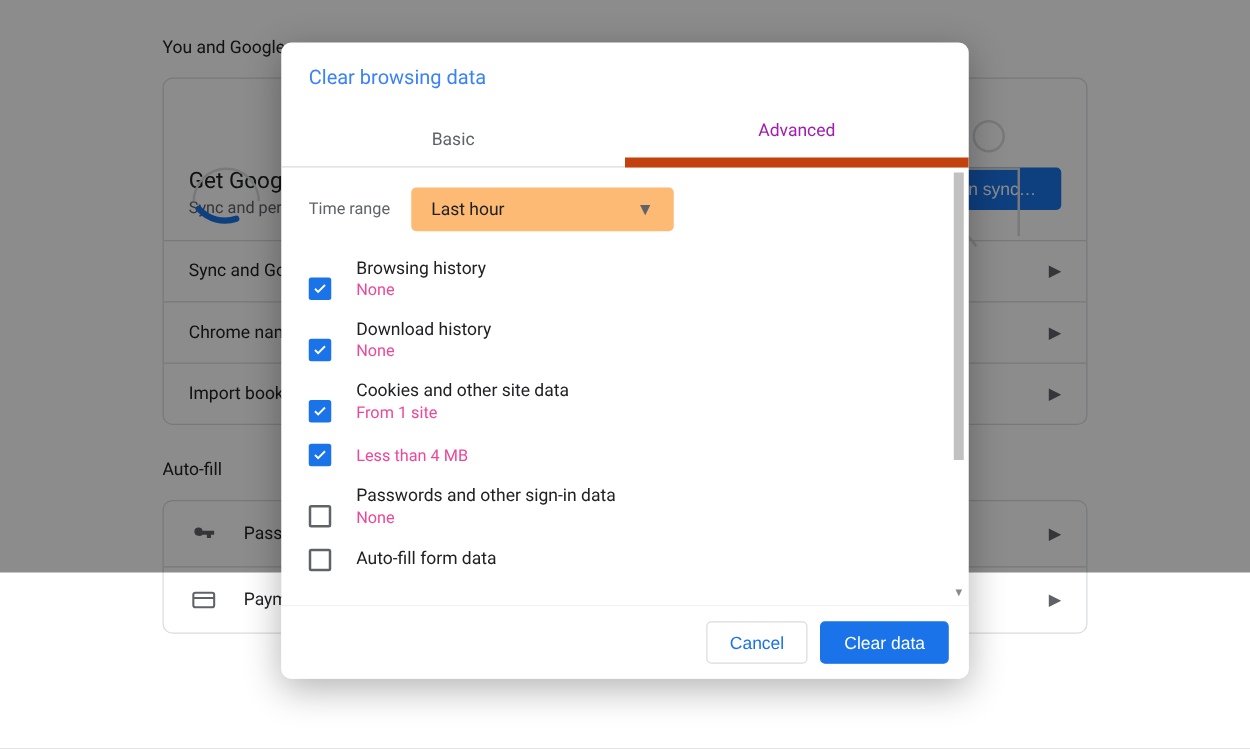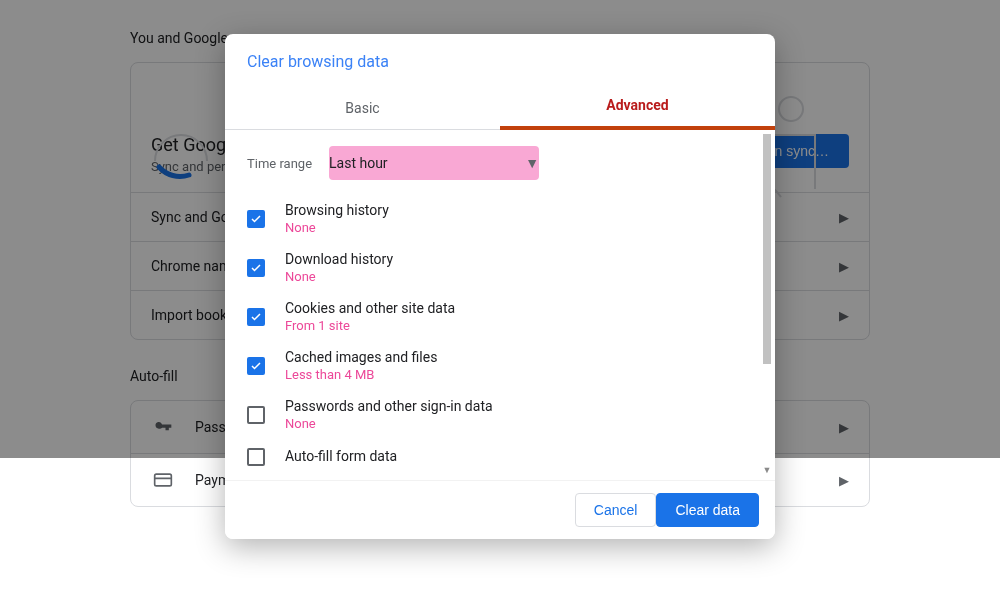--- a/index.html
+++ b/index.html
@@ -132,24 +132,24 @@
   }
   .tab {
     flex: 1;
     text-align: center;
     padding: 12px 0 13px 0;
     font-size: 14px;
     color: #5f6368;
     cursor: pointer;
   }
   .tab.selected {
-    color: #b91c1c;
-    border-bottom: 4px solid #c2410c;
+    color: #a21caf;
+    border-bottom: 8px solid #c2410c;
     margin-bottom: -1px;
-    font-weight: 700;
+    font-weight: 400;
   }
   .dialog-body {
     position: relative;
     padding: 16px 22px 0 22px;
     height: 350px;
     overflow: hidden;
   }
   .scroll-track {
     position: absolute;
     right: 2px;
@@ -181,40 +181,40 @@
     align-items: center;
     margin-bottom: 22px;
   }
   .time-label {
     color: #5f6368;
     font-size: 13px;
     width: 82px;
   }
   .select {
     flex: 0 0 210px;
-    background: #f9a8d4;
+    background: #fdba74;
     border: none;
     border-radius: 4px;
-    padding: 9px 0;
+    padding: 9px 16px;
     display: flex;
     align-items: center;
     justify-content: space-between;
     color: #202124;
     font-size: 14px;
     cursor: pointer;
     text-align: right;
   }
   .select .drop {
     color: #5f6368;
   }
 
   .check-list { }
   .check-item {
     display: flex;
-    align-items: center;
+    align-items: flex-end;
     margin-bottom: 16px;
   }
   .check-item .box {
     width: 18px; height: 18px;
     border-radius: 2px;
     flex: 0 0 18px;
     margin-right: 20px;
     margin-top: 1px;
     display: flex; align-items:center; justify-content:center;
   }
@@ -236,20 +236,21 @@
     color: #ec4899;
     font-size: 13px;
   }
   .check-item.cutoff { margin-bottom: 0; }
 
   .dialog-footer {
     border-top: 1px solid rgba(0,0,0,0.05);
     padding: 12px 16px;
     display: flex;
     justify-content: flex-end;
+    gap: 10px;
     background: #fff;
   }
   .btn {
     border-radius: 4px;
     font-size: 14px;
     padding: 8px 18px;
     cursor: pointer;
   }
   .btn-outline {
     background: #fff;
@@ -380,21 +381,20 @@
           </div>
         </div>
 
         <div class="check-item">
           <div class="box checked">
             <svg width="12" height="12" viewBox="0 0 24 24">
                 <path d="M20 6L9 17l-5-5" fill="none" stroke="#fff" stroke-width="3"></path>
               </svg>
           </div>
           <div class="check-texts">
-            <div class="primary">Cached images and files</div>
             <div class="secondary">Less than 4 MB</div>
           </div>
         </div>
 
         <div class="check-item">
           <div class="box unchecked"></div>
           <div class="check-texts">
             <div class="primary">Passwords and other sign-in data</div>
             <div class="secondary">None</div>
           </div>

